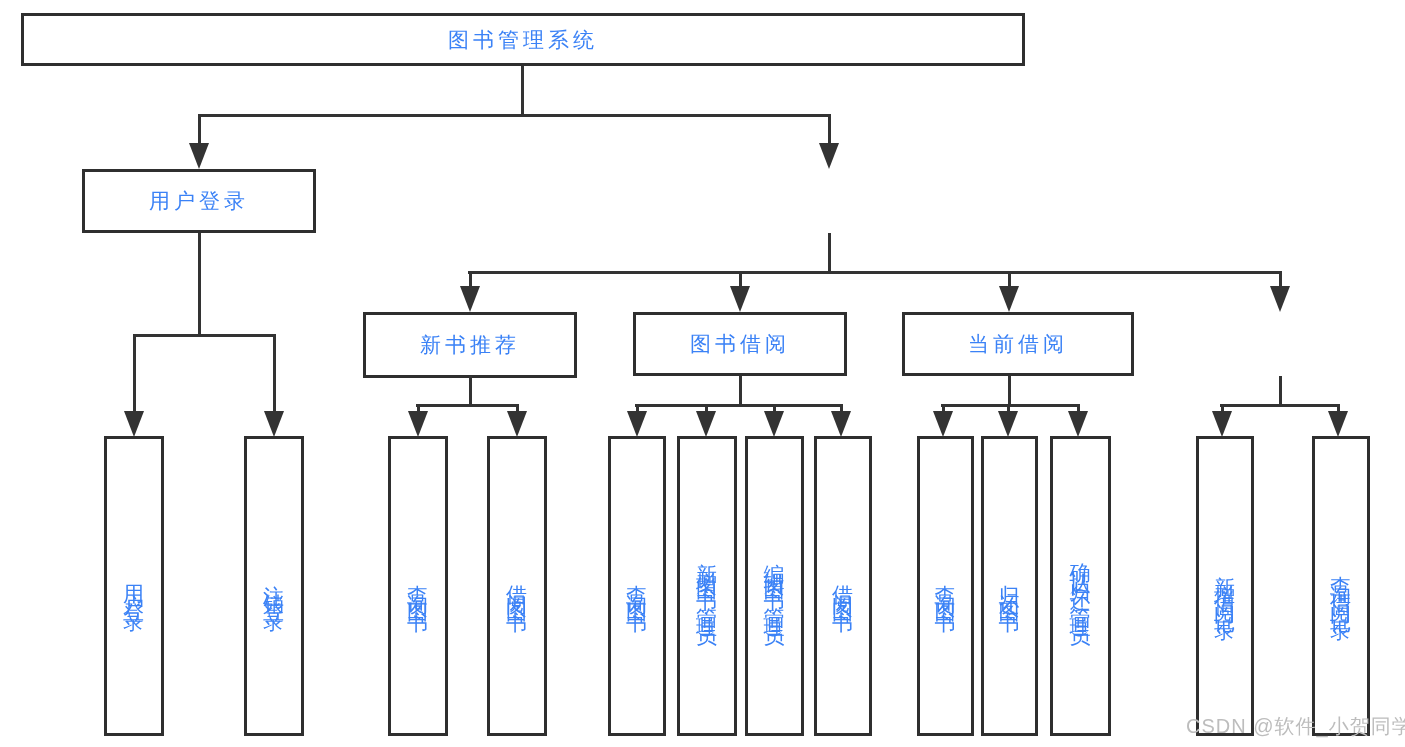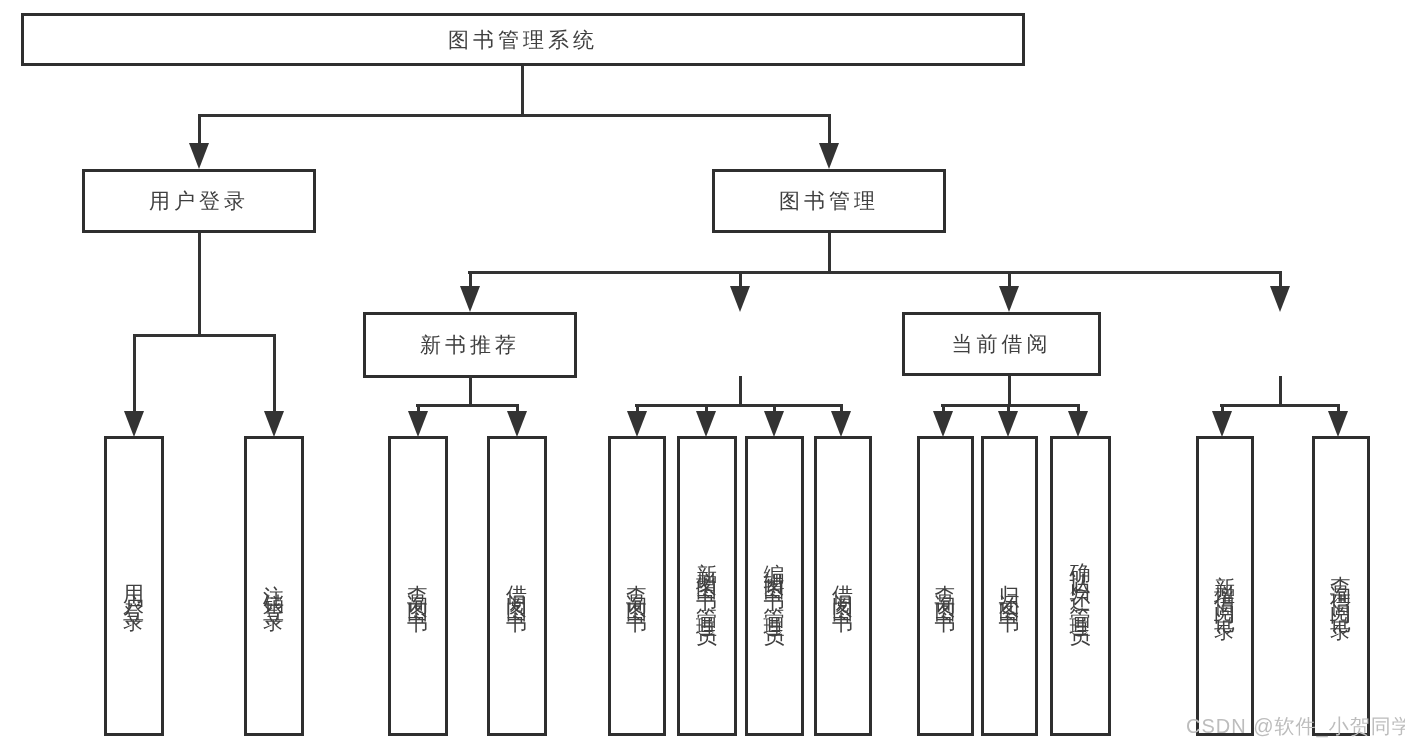--- a/index.html
+++ b/index.html
@@ -3,21 +3,21 @@
 <meta charset="utf-8">
 <style>
   html,body{margin:0;padding:0;background:#ffffff;}
   #stage{
     position:relative;width:1405px;height:747px;background:#ffffff;overflow:hidden;
     font-family:"Liberation Sans",sans-serif;color:#3a3a3a;
   }
   .node{
     position:absolute;box-sizing:border-box;border:3px solid #2f2f2f;background:#ffffff;
     display:flex;align-items:center;justify-content:center;
-    font-size:21px;letter-spacing:4px;color:#404040;white-space:nowrap;
+    font-size:21px;letter-spacing:4px;color:#3b82f6;white-space:nowrap;
   }
   .leaf{letter-spacing:0;}
   .leaf .vtext{
     writing-mode:vertical-rl;text-orientation:mixed;
     font-size:21px;letter-spacing:9px;line-height:1;white-space:nowrap;
   }
   .ln{position:absolute;background:#333333;}
   .arr{
     position:absolute;width:0;height:0;
     border-left:10px solid transparent;border-right:10px solid transparent;
@@ -40,23 +40,20 @@
   <div class="ln" style="left:521px;top:66px;width:3px;height:50px"></div>
   <div class="ln" style="left:198px;top:114px;width:633px;height:3px"></div>
   <div class="ln" style="left:198px;top:117px;width:3px;height:28px"></div>
   <div class="arr" style="left:189px;top:143px"></div>
   <div class="ln" style="left:828px;top:117px;width:3px;height:28px"></div>
   <div class="arr" style="left:819px;top:143px"></div>
 
   <div class="node" style="left:82px;top:169px;width:234px;height:64px">
     <span>用户登录</span>
   </div>
-  <div class="node" style="left:712px;top:169px;width:234px;height:64px">
-    <span>图书管理</span>
-  </div>
 
   <div class="ln" style="left:198px;top:233px;width:3px;height:101px"></div>
   <div class="ln" style="left:133px;top:334px;width:143px;height:3px"></div>
   <div class="ln" style="left:133px;top:337px;width:3px;height:74px"></div>
   <div class="arr" style="left:124px;top:411px"></div>
   <div class="ln" style="left:273px;top:337px;width:3px;height:74px"></div>
   <div class="arr" style="left:264px;top:411px"></div>
 
   <div class="ln" style="left:828px;top:233px;width:3px;height:38px"></div>
   <div class="ln" style="left:468px;top:271px;width:814px;height:3px"></div>
@@ -65,21 +62,24 @@
   <div class="ln" style="left:739px;top:274px;width:3px;height:12px"></div>
   <div class="arr" style="left:730px;top:286px"></div>
   <div class="ln" style="left:1008px;top:274px;width:3px;height:12px"></div>
   <div class="arr" style="left:999px;top:286px"></div>
   <div class="ln" style="left:1279px;top:274px;width:3px;height:12px"></div>
   <div class="arr" style="left:1270px;top:286px"></div>
 
   <div class="node" style="left:363px;top:312px;width:214px;height:66px">
     <span>新书推荐</span>
   </div>
-  <div class="node" style="left:902px;top:312px;width:199px;height:64px">
+  <div class="node" style="left:633px;top:312px;width:214px;height:64px">
+    <span>图书借阅</span>
+  </div>
+  <div class="node" style="left:902px;top:312px;width:232px;height:64px">
     <span>当前借阅</span>
   </div>
 
   <div class="ln" style="left:469px;top:376px;width:3px;height:28px"></div>
   <div class="ln" style="left:416px;top:404px;width:103px;height:3px"></div>
   <div class="ln" style="left:417px;top:407px;width:3px;height:6px"></div>
   <div class="arr" style="left:408px;top:411px"></div>
   <div class="ln" style="left:516px;top:407px;width:3px;height:6px"></div>
   <div class="arr" style="left:507px;top:411px"></div>
 

